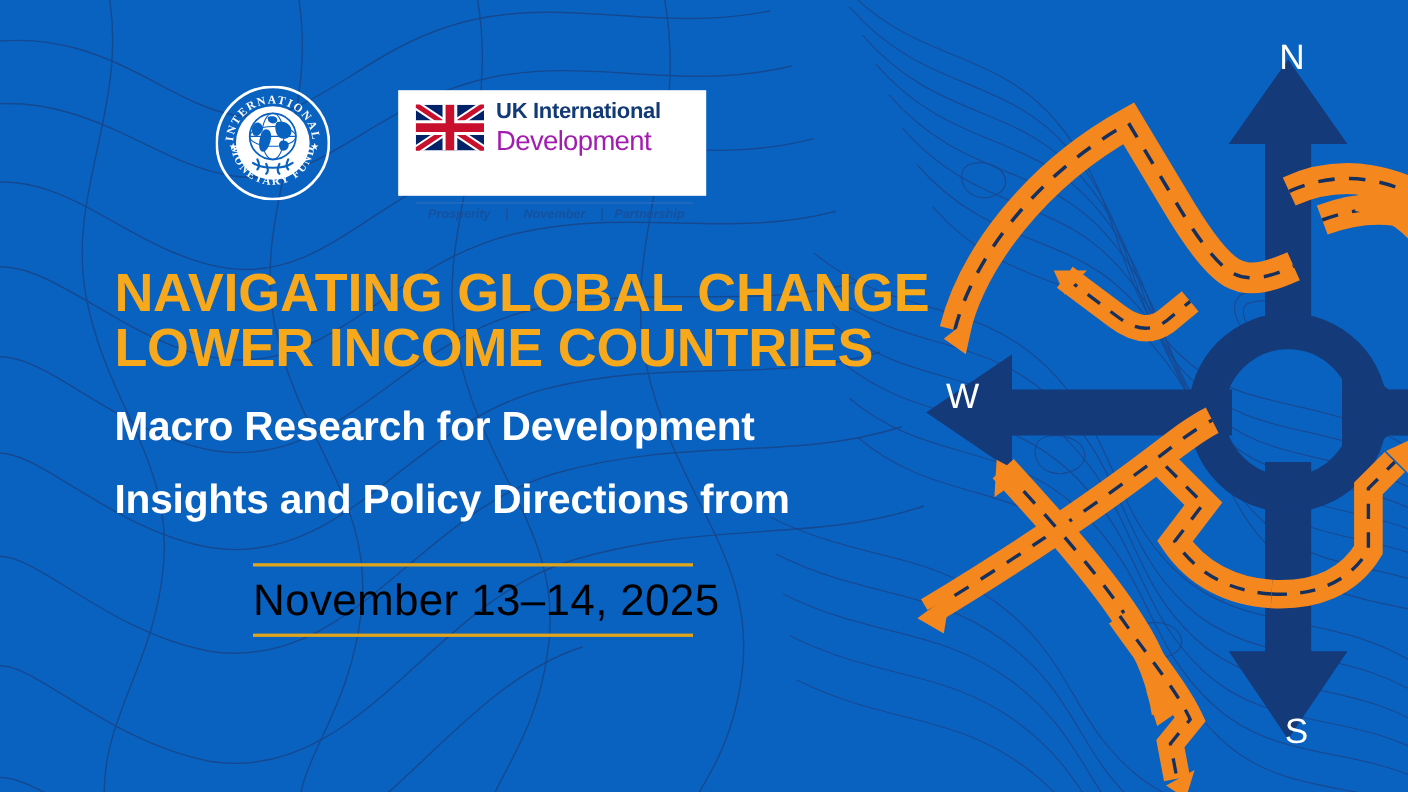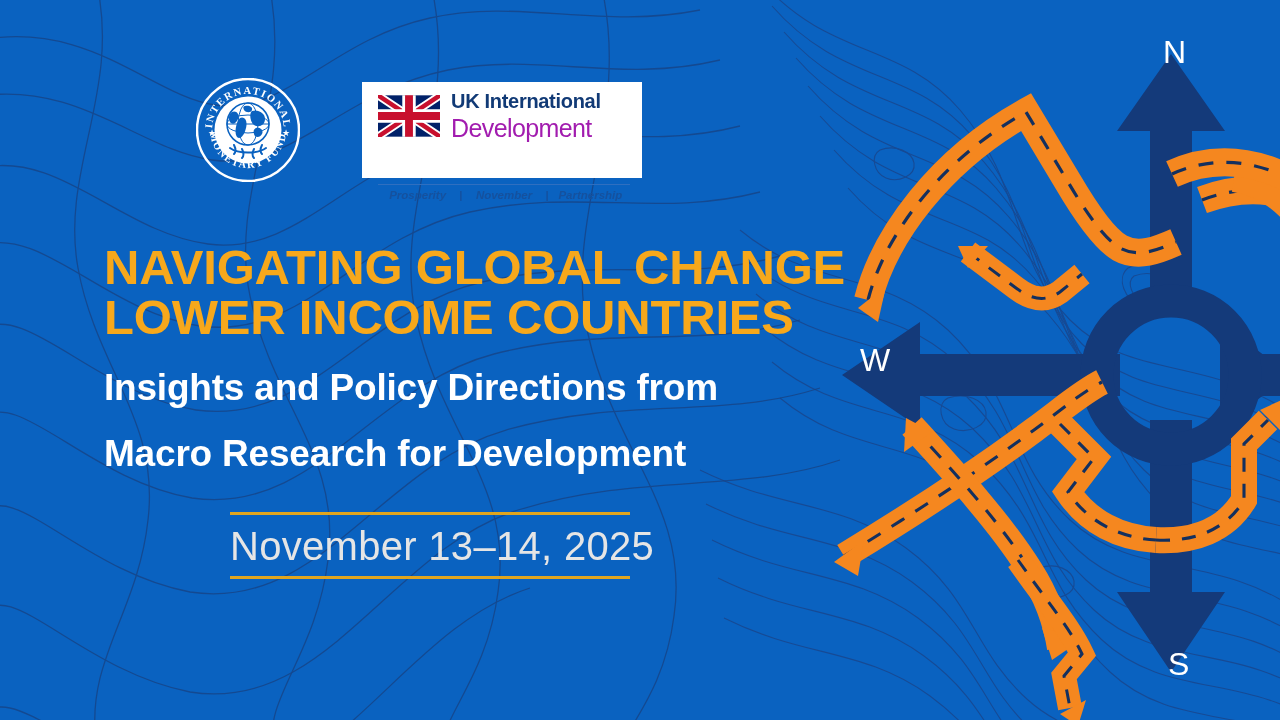--- a/index.html
+++ b/index.html
@@ -135,21 +135,21 @@
     top: 512px;
     width: 400px;
     z-index: 4;
   }
   .rule {
     height: 3px;
     background: #e0a51e;
     width: 100%;
   }
   .date-text {
-    color: #e5e5e5;
+    color: #000000;
     font-size: 40px;
     font-weight: 400;
     letter-spacing: 0.3px;
     text-align: center;
     padding: 9px 0 7px 0;
     white-space: nowrap;
   }
 
   
   .compass {
@@ -380,22 +380,22 @@
         <span class="t">November</span>
         <span class="sep">|</span>
         <span class="t">Partnership</span>
       </div>
     </div>
   </div>
 
   <div class="text-block">
     <div class="title">NAVIGATING GLOBAL CHANGE</div>
     <div class="title">LOWER INCOME COUNTRIES</div>
+    <div class="subtitle">Macro Research for Development</div>
     <div class="subtitle">Insights and Policy Directions from</div>
-    <div class="subtitle">Macro Research for Development</div>
   </div>
 
   <div class="date-block">
     <div class="rule"></div>
     <div class="date-text">November 13–14, 2025</div>
     <div class="rule"></div>
   </div>
 
 </div>
 

